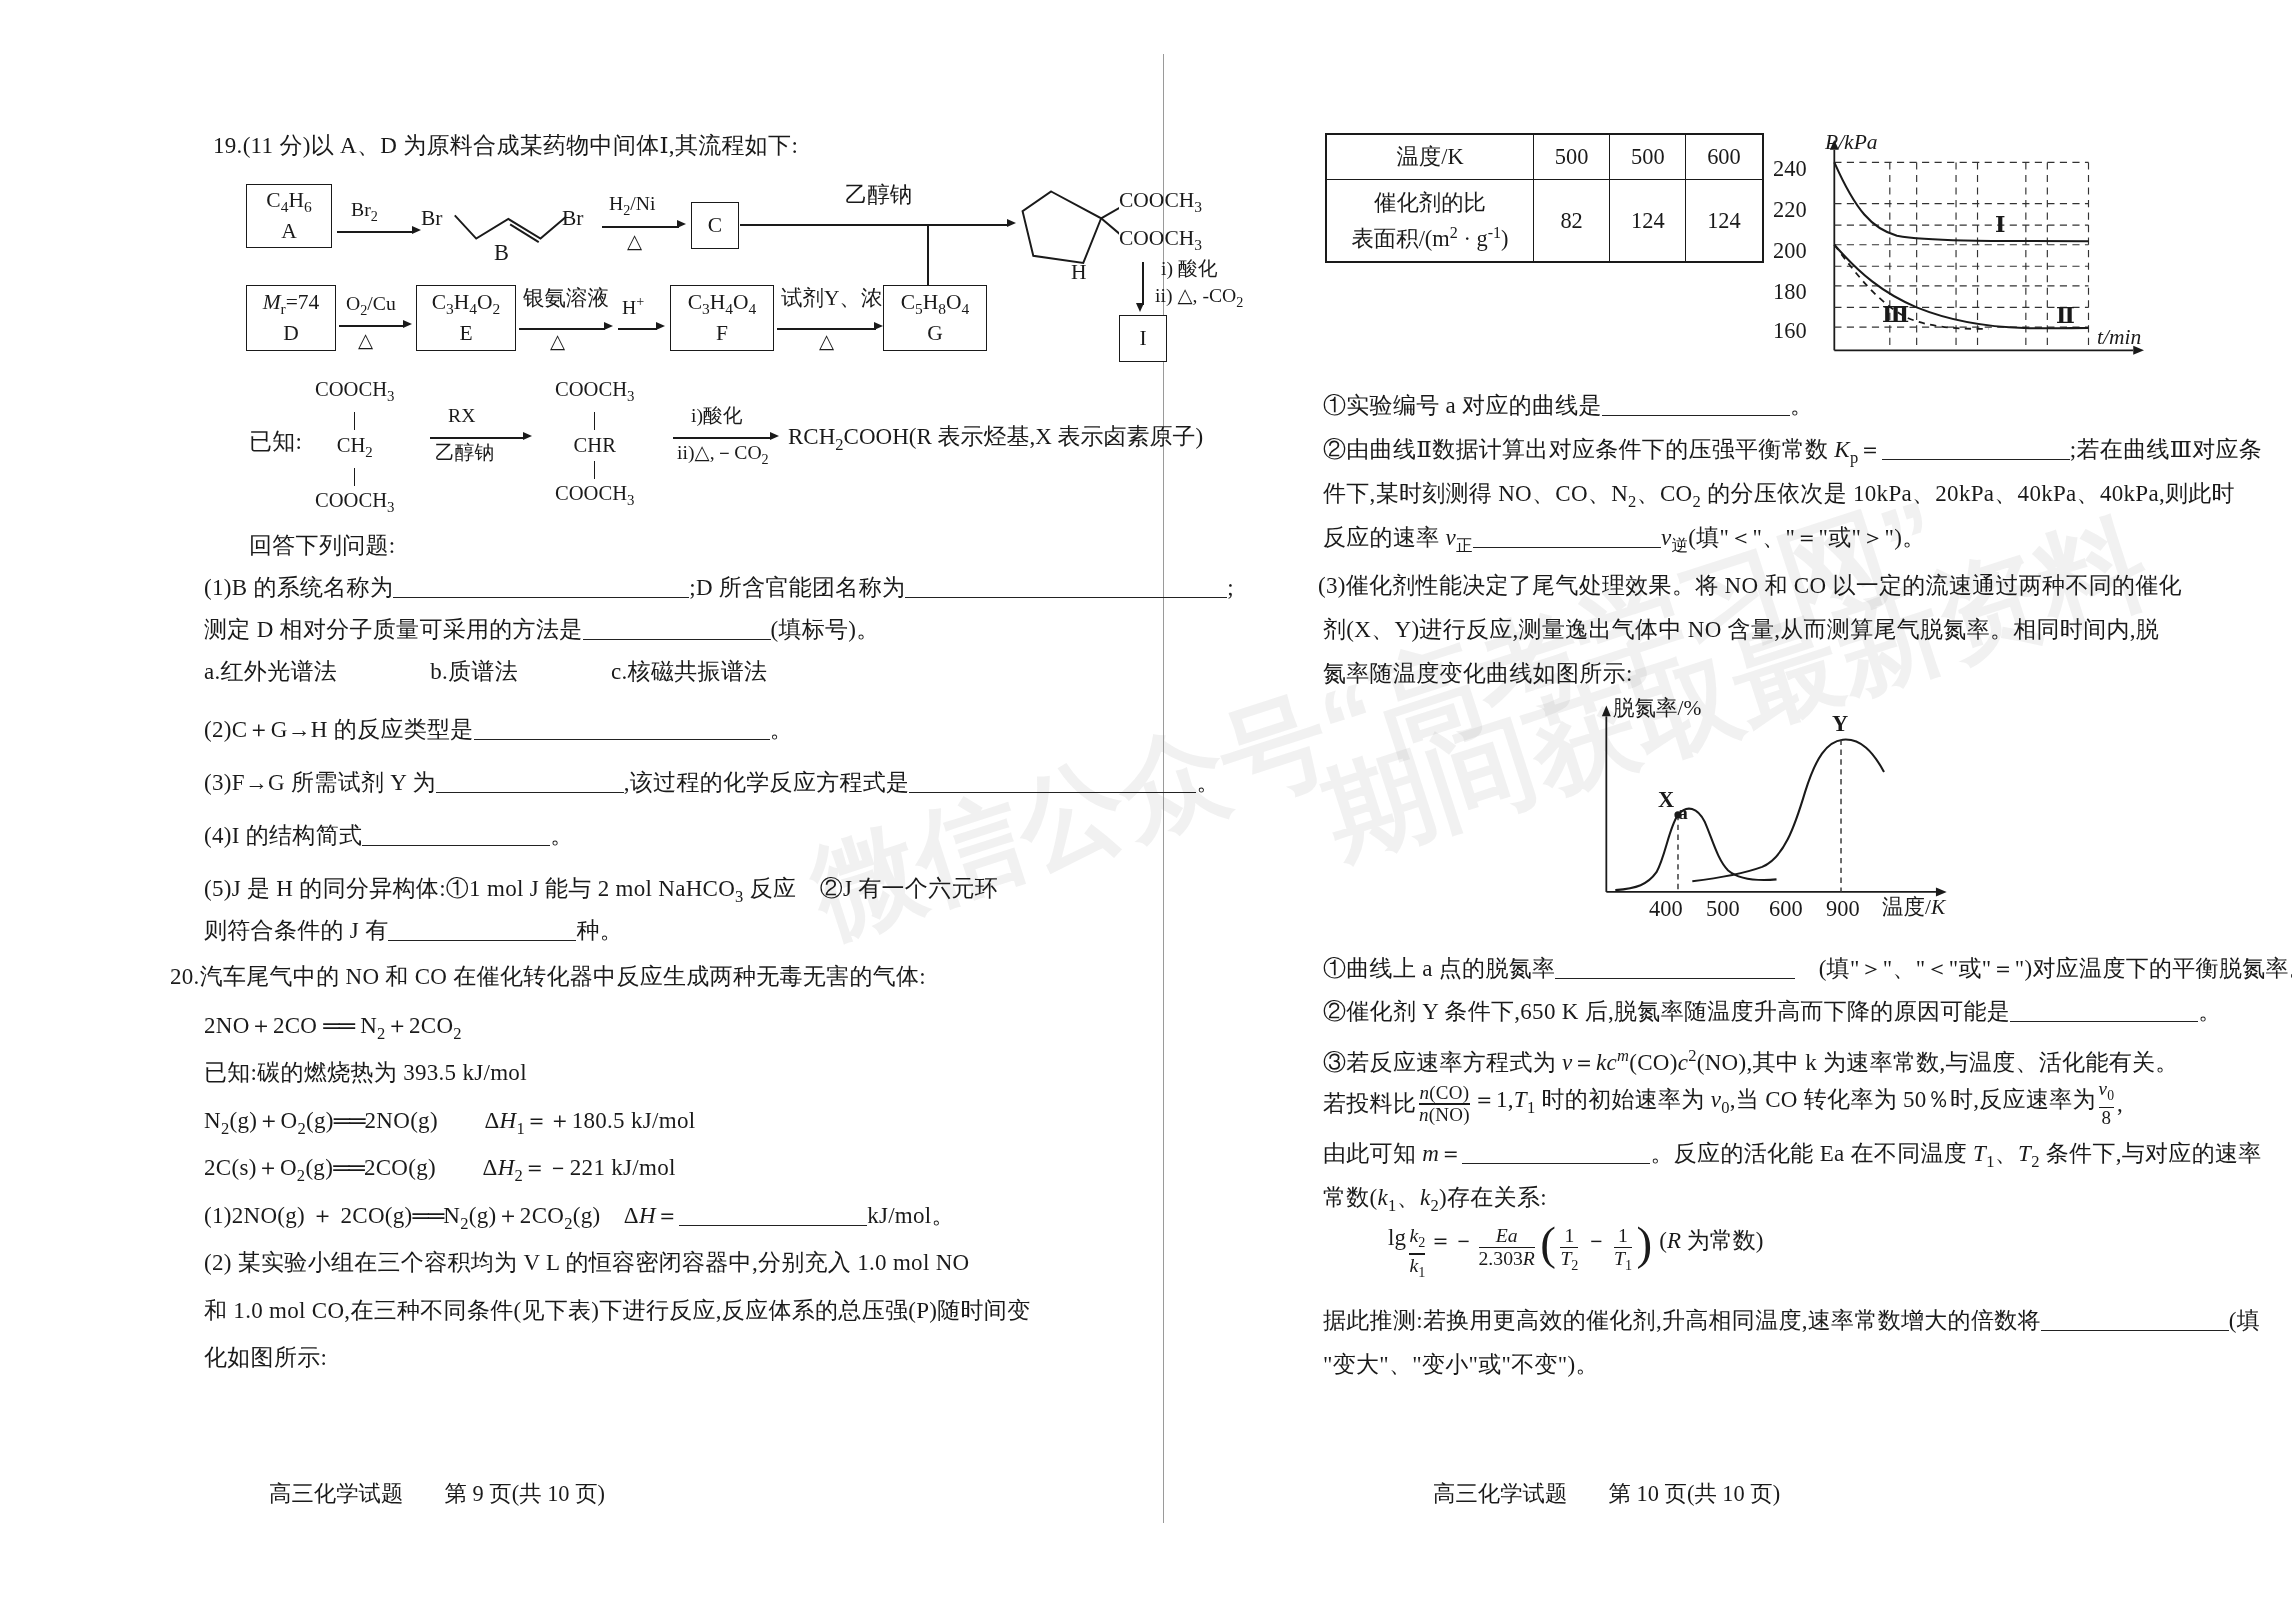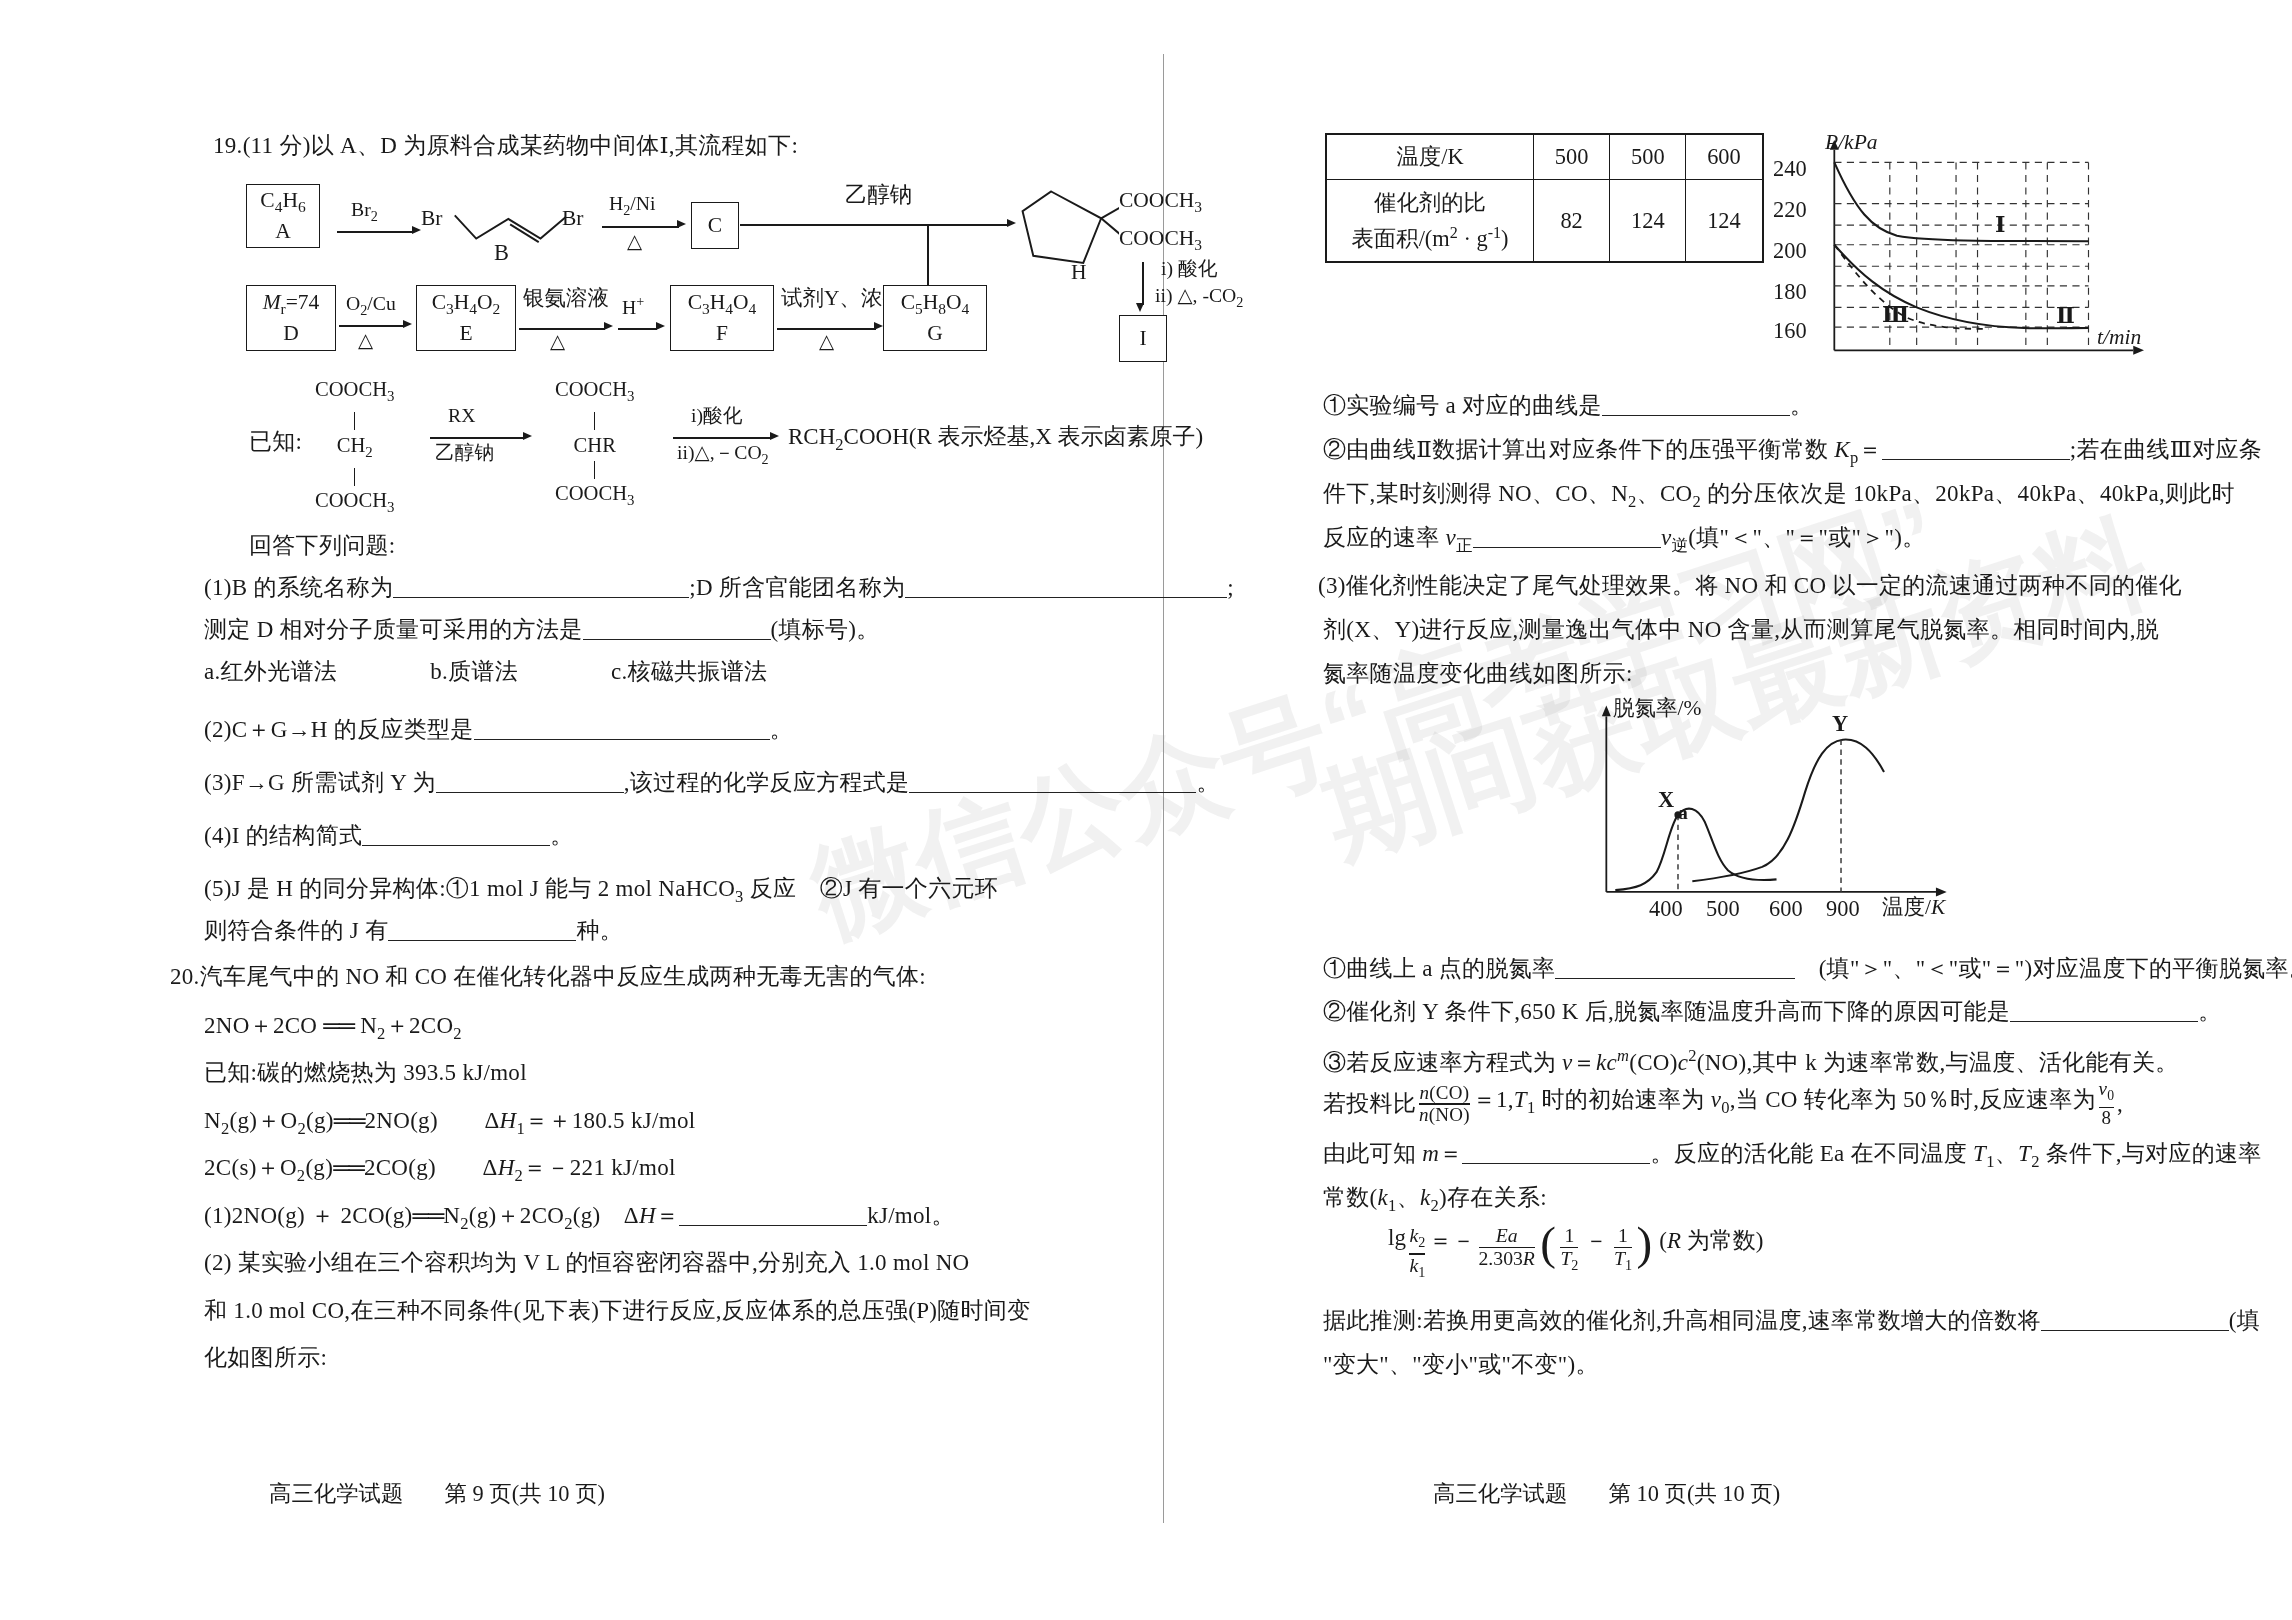--- a/index.html
+++ b/index.html
@@ -84,21 +84,21 @@
 
   <div class="wm" style="left:788px;top:645px;transform:rotate(-18deg);">微信公众号“高考学习网”</div>
   <div class="wm" style="left:1308px;top:618px;transform:rotate(-18deg);">期间获取最新资料</div>
 
   <div class="col colL">
 
     <div class="txt" style="position:absolute;left:213px;top:125px;">19.(11 分)以 A、D 为原料合成某药物中间体Ⅰ,其流程如下:</div>
 
     <div class="scheme">
 
-      <div class="bx" style="position:absolute;left:246px;top:184px;width:74px;height:64px;">
+      <div class="bx" style="position:absolute;left:246px;top:184px;width:86px;height:64px;">
         <span>C<span class="sub">4</span>H<span class="sub">6</span></span>
         <span>A</span>
       </div>
 
       <div class="rxnlbl" style="left:351px;top:199px;">Br<span class="sub">2</span></div>
       <div class="arrowline" style="left:337px;top:231px;width:77px;"></div>
       <div class="arrowhead" style="left:412px;top:226px;"></div>
 
       <div class="formula" style="left:421px;top:206px;">Br</div>
       <svg style="position:absolute;left:453px;top:208px;" width="125" height="38" viewBox="0 0 140 42">

